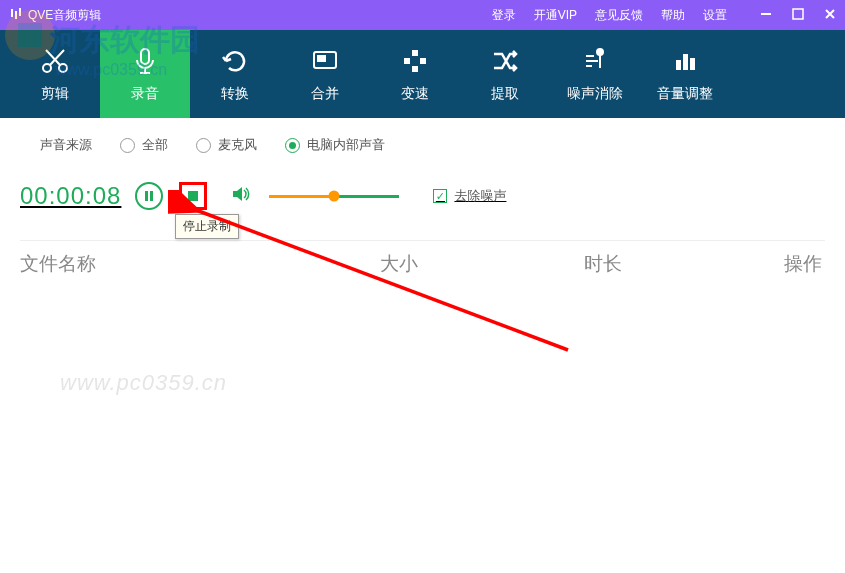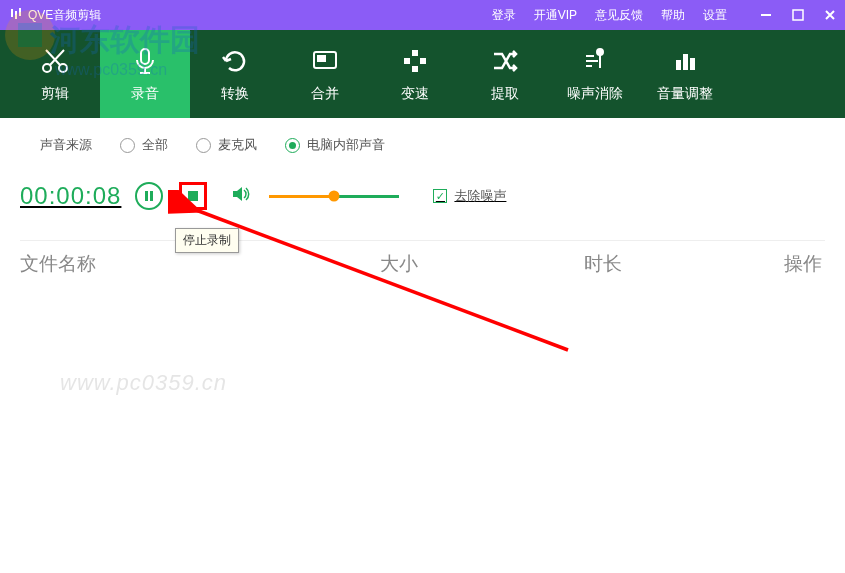--- a/index.html
+++ b/index.html
@@ -1,26 +1,26 @@
 <!DOCTYPE html>
 <html><head>
 <meta charset="utf-8">
 <style>
 * { margin: 0; padding: 0; box-sizing: border-box; font-family: "Microsoft YaHei", sans-serif; }
 body { width: 845px; height: 573px; background: #fff; overflow: hidden; position: relative; }
 
 .titlebar { height: 30px; background: #8b5cf6; display: flex; align-items: center; padding: 0 8px; color: #fff; font-size: 12px; }
 .titlebar-left { display: flex; align-items: center; gap: 4px; }
 .titlebar-icon { width: 16px; height: 16px; }
-.titlebar-right { margin-left: auto; display: flex; align-items: center; gap: 18px; }
+.titlebar-right { margin-left: auto; display: flex; align-items: flex-start; gap: 18px; }
 .titlebar-right span { cursor: pointer; }
 .win-controls { display: flex; gap: 18px; margin-left: 14px; }
 .win-btn { width: 14px; height: 14px; display: flex; align-items: center; justify-content: center; cursor: pointer; }
 
-.toolbar { height: 88px; background: #14532d; display: flex; align-items: center; padding: 0 10px; gap: 0; }
+.toolbar { height: 88px; background: #0c4a6e; display: flex; align-items: center; padding: 0 10px; gap: 0; }
 .tool-item { width: 90px; height: 88px; display: flex; flex-direction: column; align-items: center; justify-content: center; gap: 8px; color: #fff; cursor: pointer; font-size: 14px; }
 .tool-item.active { background: #29c06a; }
 .tool-icon { width: 32px; height: 32px; display: flex; align-items: center; justify-content: center; }
 
 .content { padding: 18px 20px; position: relative; }
 
 .source-row { display: flex; align-items: center; gap: 28px; font-size: 13px; color: #555; margin-bottom: 28px; margin-left: 20px; }
 .radio-group { display: flex; align-items: center; gap: 7px; cursor: pointer; }
 .radio-circle { width: 15px; height: 15px; border: 1.5px solid #999; border-radius: 50%; display: flex; align-items: center; justify-content: center; }
 .radio-circle.checked { border-color: #1eac5a; }
@@ -31,21 +31,21 @@
 .circle-btn { width: 28px; height: 28px; border: 2px solid #1eac5a; border-radius: 50%; display: flex; align-items: center; justify-content: center; cursor: pointer; }
 .stop-btn { width: 28px; height: 28px; border: 3px solid #ff0000; display: flex; align-items: center; justify-content: center; cursor: pointer; margin-left: 2px; }
 .stop-square { width: 10px; height: 10px; background: #1eac5a; }
 .volume-icon { margin-left: 10px; color: #1eac5a; }
 .volume-slider { width: 130px; height: 3px; background: linear-gradient(to right, #ff9800 0%, #ff9800 50%, #1eac5a 50%, #1eac5a 100%); position: relative; margin-left: 4px; }
 .volume-thumb { position: absolute; left: 50%; top: 50%; transform: translate(-50%, -50%); width: 11px; height: 11px; background: #ff9800; border-radius: 50%; }
 .checkbox-group { display: flex; align-items: center; gap: 7px; margin-left: 20px; font-size: 13px; color: #555; cursor: pointer; }
 .checkbox { width: 14px; height: 14px; border: 1.5px solid #1eac5a; display: flex; align-items: center; justify-content: center; }
 .checkmark { color: #1eac5a; font-size: 11px; }
 
-.tooltip { position: absolute; left: 175px; top: 228px; background: #fffef0; border: 1px solid #999; padding: 3px 7px; font-size: 12px; color: #333; box-shadow: 1px 1px 3px rgba(0,0,0,0.2); }
+.tooltip { position: absolute; left: 175px; top: 214px; background: #fffef0; border: 1px solid #999; padding: 3px 7px; font-size: 12px; color: #333; box-shadow: 1px 1px 3px rgba(0,0,0,0.2); }
 
 .table-header { display: flex; padding: 10px 0; font-size: 19px; color: #888; border-top: 1px solid #eee; }
 .col-name { width: 360px; }
 .col-size { width: 160px; }
 .col-duration { width: 200px; margin-left: 44px; }
 .col-action { flex: 1; }
 
 .watermark { position: absolute; top: 0; left: 0; width: 220px; height: 120px; opacity: 0.28; pointer-events: none; z-index: 10; }
 .watermark2 { position: absolute; top: 370px; left: 60px; color: #999; font-size: 22px; opacity: 0.25; pointer-events: none; font-style: italic; letter-spacing: 1px; }
 

